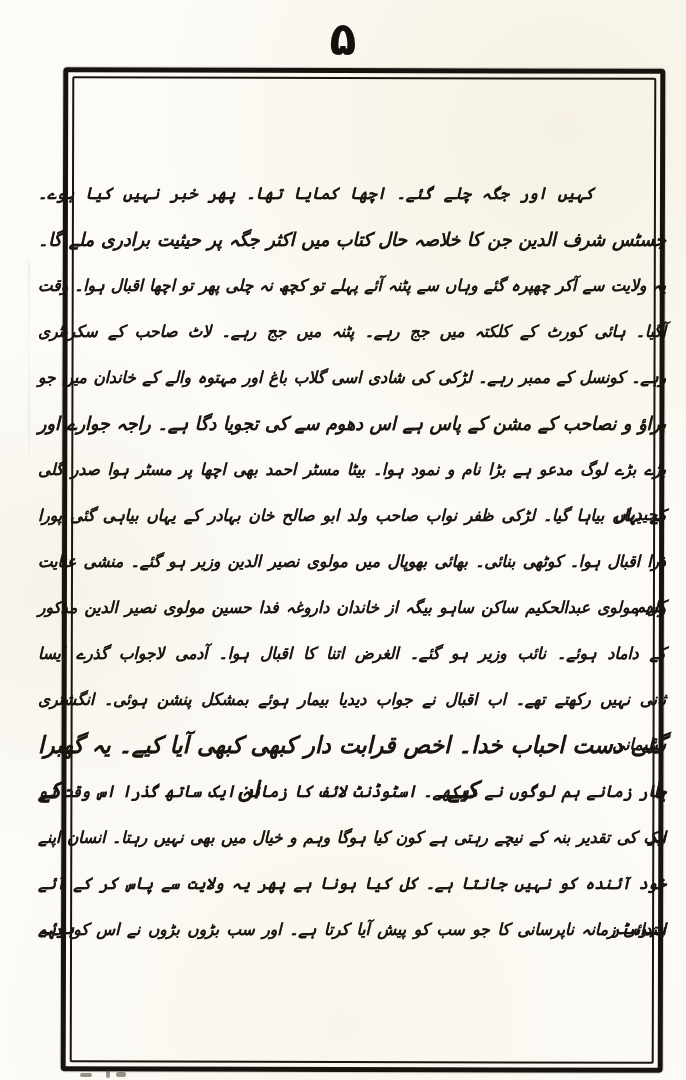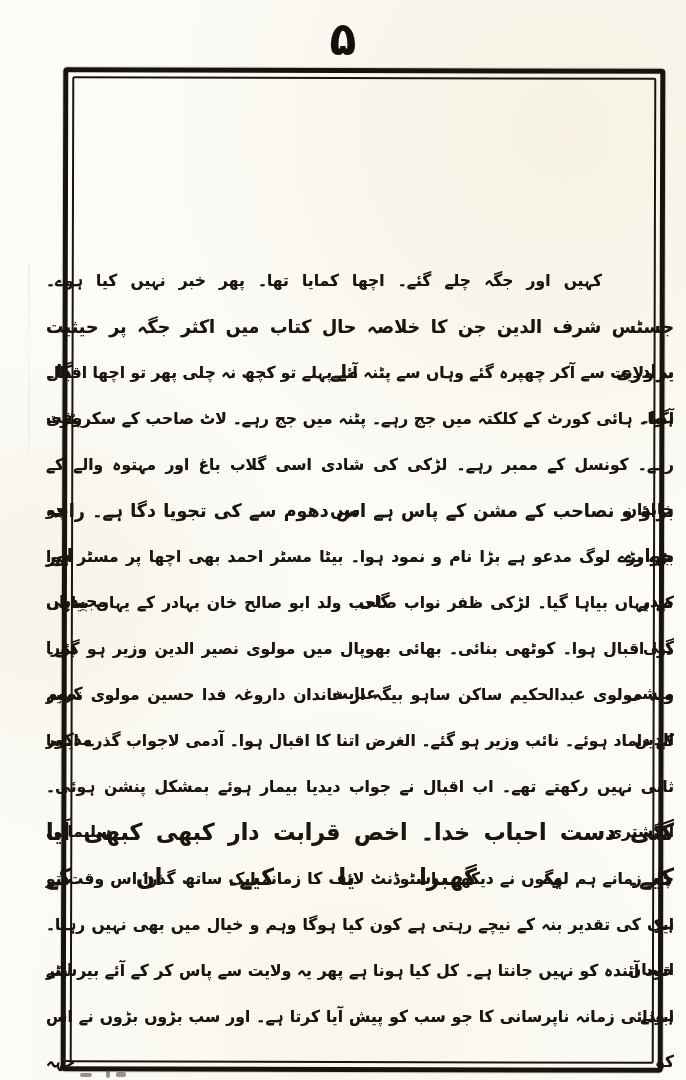--- a/index.html
+++ b/index.html
@@ -30,23 +30,24 @@
     border:5px solid #17130e;border-radius:4px;
     transform:rotate(0.15deg);
     box-shadow:0 0 0 1px rgba(23,19,14,.15);
   }
   .frame-inner{
     position:absolute;inset:4px;
     border:2px solid #1a150f;border-radius:2px;
   }
   
   .text-block{
-    position:absolute;left:46px;top:86px;width:628px;height:956px;
-    display:flex;flex-direction:column;justify-content:flex-end;
+    position:absolute;left:38px;top:86px;width:628px;height:956px;
+    display:flex;flex-direction:column;justify-content:center;
     direction:rtl;
+    font-style:italic;
   }
   .line{
     display:block;
     height:46px;line-height:42px;
     font-size:15.5px;font-weight:bold;color:#1b1510;
     text-align:justify;text-align-last:justify;
     -moz-text-align-last:justify;
     transform:scaleY(1.06);
     text-shadow:0 0 .4px rgba(27,21,16,.55);
   }

